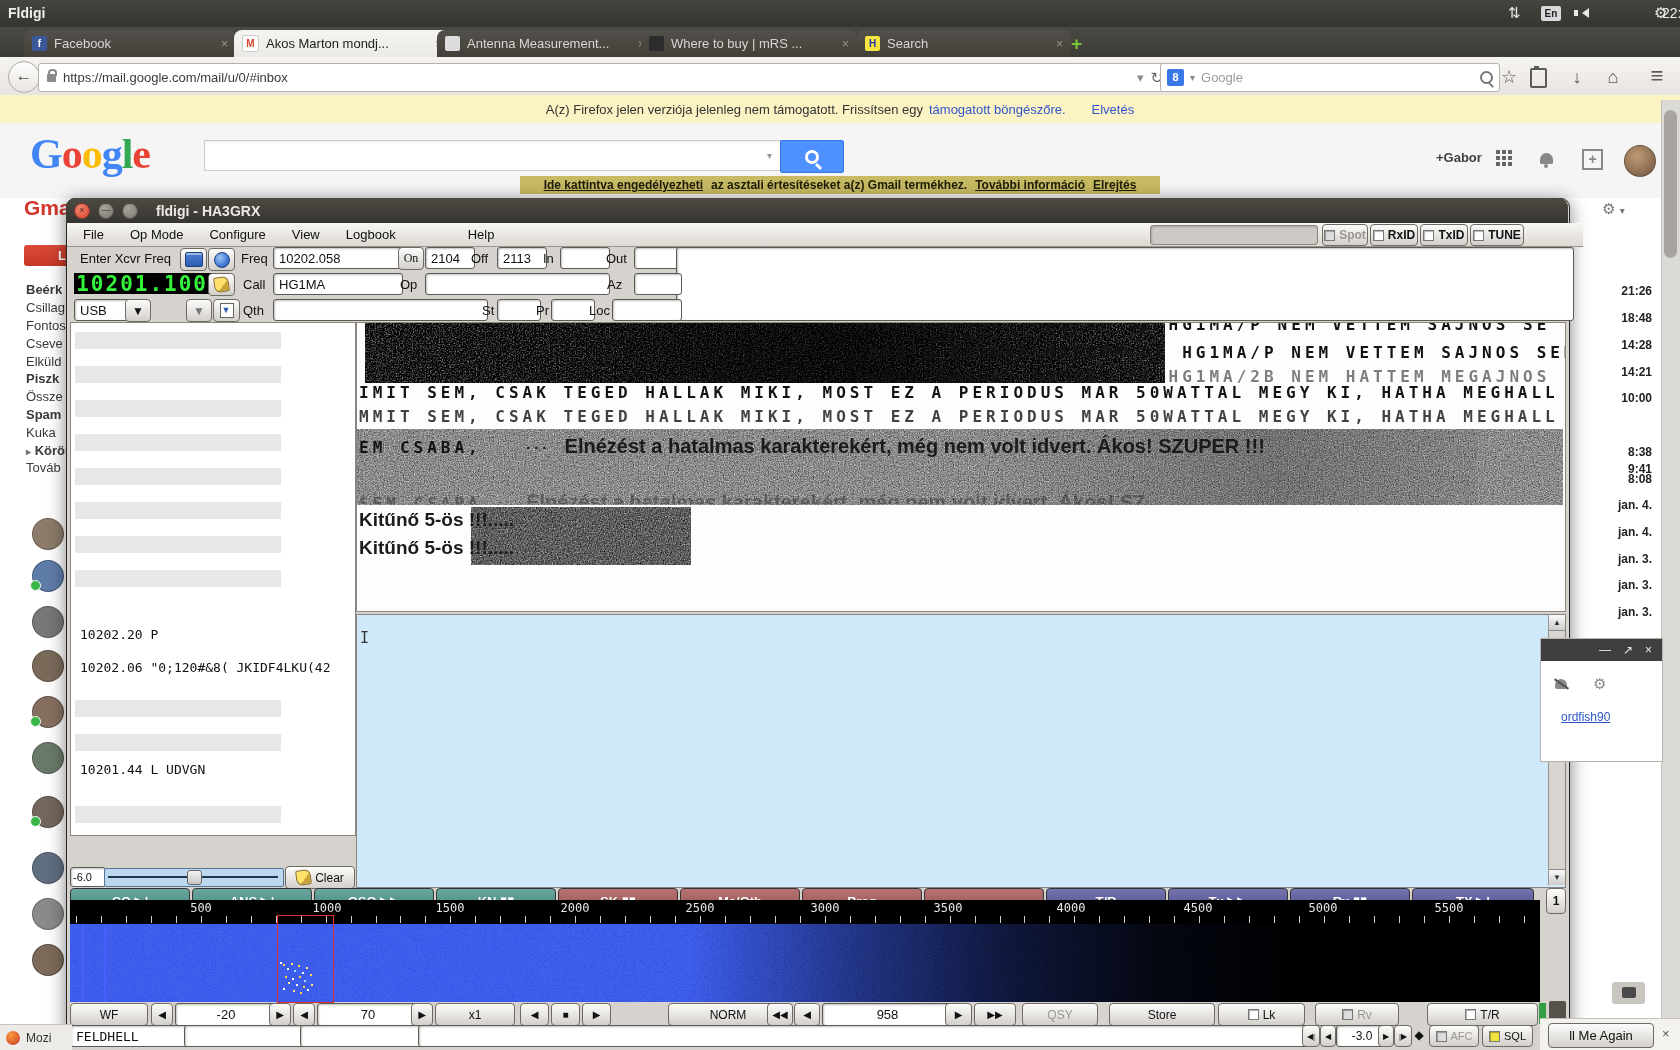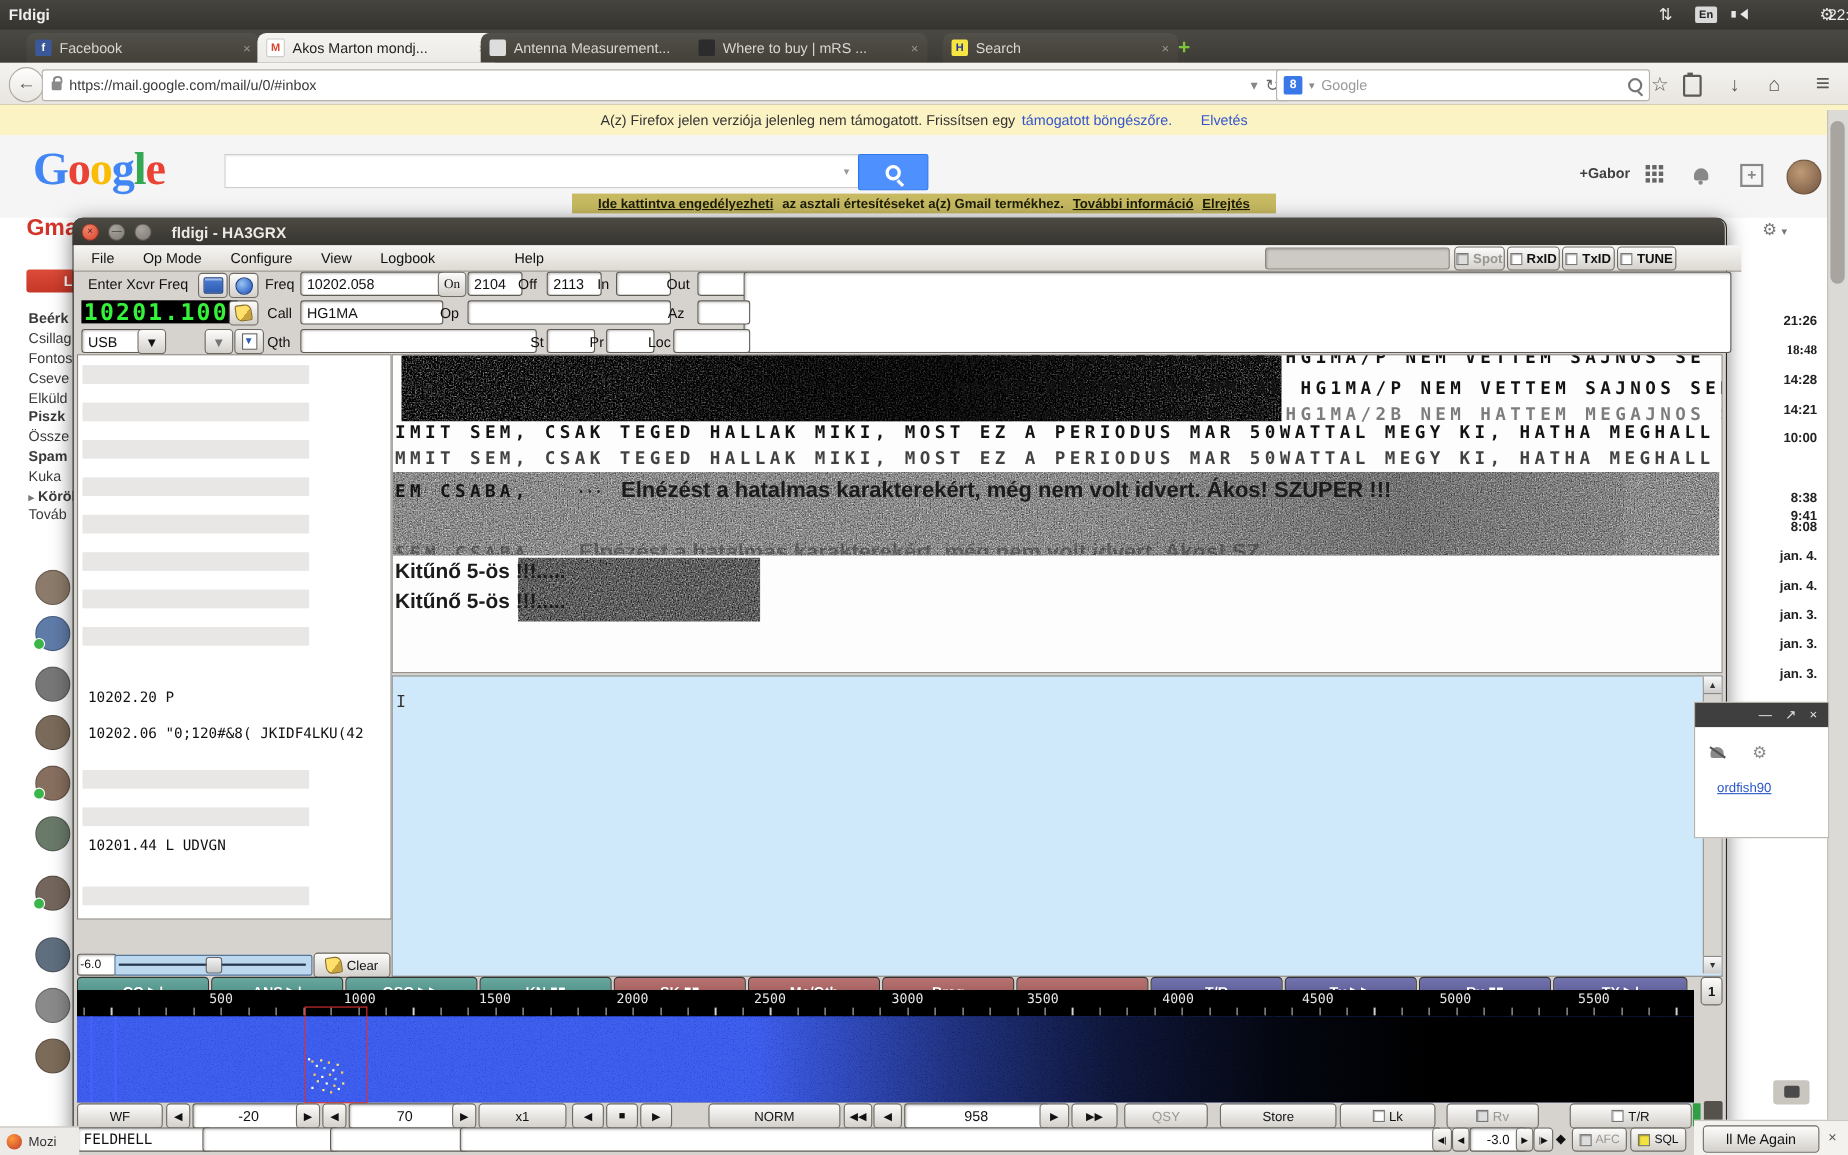--- a/index.html
+++ b/index.html
@@ -165,21 +165,21 @@
     <div class="abs tab active" style="left:234px;width:200px;">
       <span class="fav" style="background:#fff;border:1px solid #ccc;color:#d8442c;">M</span>
       <span>Akos Marton mondj...</span>
       <span class="x">×</span>
     </div>
     <div class="abs tab" style="left:437px;width:200px;">
       <span class="fav" style="background:#ddd;color:#555;"></span>
       <span>Antenna Measurement...</span>
       <span class="x">×</span>
     </div>
-    <div class="abs tab" style="left:627px;width:200px;">
+    <div class="abs tab" style="left:641px;width:200px;">
       <span class="fav" style="background:#2c2c2c;color:#eee;"></span>
       <span>Where to buy | mRS ...</span>
       <span class="x">×</span>
     </div>
     <div class="abs tab" style="left:857px;width:198px;">
       <span class="fav" style="background:#f5e642;color:#2233aa;">H</span>
       <span>Search</span>
       <span class="x">×</span>
     </div>
     <div class="abs" style="left:1071px;top:6px;color:#7cc53a;font-size:19px;font-weight:bold;">+</div>
@@ -263,21 +263,21 @@
   <div class="abs avatar" style="left:32px;top:696px;background:#876f5f;"></div>
   <div class="abs gdot" style="left:30px;top:716px;"></div>
   <div class="abs avatar" style="left:32px;top:742px;background:#6a7a6a;"></div>
   <div class="abs avatar" style="left:32px;top:796px;background:#74665c;"></div>
   <div class="abs gdot" style="left:30px;top:816px;"></div>
   <div class="abs avatar" style="left:32px;top:852px;background:#5f6f7f;"></div>
   <div class="abs avatar" style="left:32px;top:898px;background:#8a8a8a;"></div>
   <div class="abs avatar" style="left:32px;top:944px;background:#7d6b59;"></div>
 
   <div class="abs gtime" style="left:1578px;top:284px;">21:26</div>
-  <div class="abs gtime" style="left:1578px;top:311px;font-family:Liberation Serif, serif;">18:48</div>
+  <div class="abs gtime" style="left:1578px;top:311px;">18:48</div>
   <div class="abs gtime" style="left:1578px;top:338px;">14:28</div>
   <div class="abs gtime" style="left:1578px;top:365px;">14:21</div>
   <div class="abs gtime" style="left:1578px;top:391px;">10:00</div>
   <div class="abs gtime" style="left:1578px;top:418px;margin-top:44px;">9:41</div>
   <div class="abs gtime" style="left:1578px;top:445px;">8:38</div>
   <div class="abs gtime" style="left:1578px;top:472px;">8:08</div>
   <div class="abs gtime" style="left:1578px;top:498px;">jan. 4.</div>
   <div class="abs gtime" style="left:1578px;top:525px;">jan. 4.</div>
   <div class="abs gtime" style="left:1578px;top:552px;">jan. 3.</div>
   <div class="abs gtime" style="left:1578px;top:578px;">jan. 3.</div>
@@ -495,21 +495,21 @@
   <div class="abs btn ctl ctlarrow" style="left:151px;width:20px;">◀</div>
   <div class="abs inp ctl" style="left:175px;width:90px;justify-content:center;">-20</div>
   <div class="abs btn ctl ctlarrow" style="left:269px;width:20px;">▶</div>
   <div class="abs btn ctl ctlarrow" style="left:293px;width:20px;">◀</div>
   <div class="abs inp ctl" style="left:317px;width:90px;justify-content:center;">70</div>
   <div class="abs btn ctl ctlarrow" style="left:411px;width:20px;">▶</div>
   <div class="abs btn ctl" style="left:435px;width:78px;">x1</div>
   <div class="abs btn ctl ctlarrow" style="left:520px;width:27px;">◀</div>
   <div class="abs btn ctl ctlarrow" style="left:551px;width:27px;">■</div>
   <div class="abs btn ctl ctlarrow" style="left:582px;width:27px;">▶</div>
-  <div class="abs btn ctl" style="left:644px;width:118px;">NORM</div>
+  <div class="abs btn ctl" style="left:668px;width:118px;">NORM</div>
   <div class="abs btn ctl ctlarrow" style="left:767px;width:24px;">◀◀</div>
   <div class="abs btn ctl ctlarrow" style="left:794px;width:24px;">◀</div>
   <div class="abs inp ctl" style="left:822px;width:119px;justify-content:center;">958</div>
   <div class="abs btn ctl ctlarrow" style="left:945px;width:25px;">▶</div>
   <div class="abs btn ctl ctlarrow" style="left:974px;width:40px;">▶▶</div>
   <div class="abs btn ctl dis" style="left:1022px;width:74px;">QSY</div>
   <div class="abs btn ctl" style="left:1109px;width:104px;">Store</div>
   <div class="abs btn ctl" style="left:1218px;width:85px;">
       <span class="chk"></span>
       <span>Lk</span>

